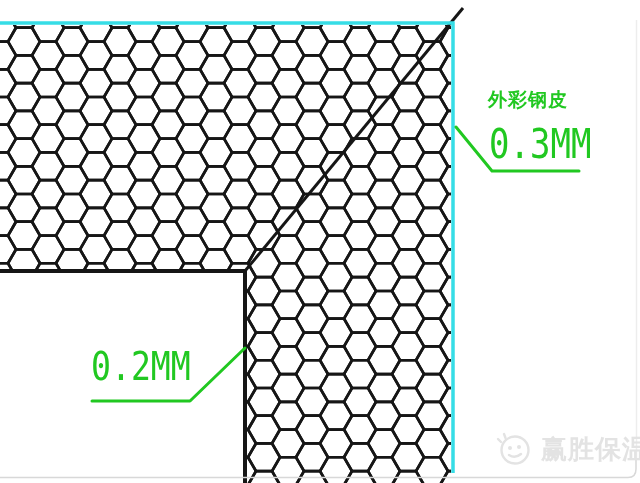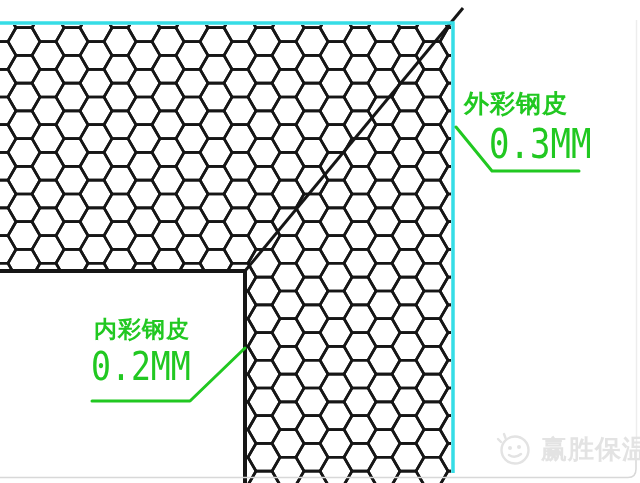--- a/index.html
+++ b/index.html
@@ -464,25 +464,24 @@
 
     <polyline class="cyan-edge" points="0,23 453,23 453,473"></polyline>
 
     <polyline class="leader" points="456,127 492,171 579,171"></polyline>
     <polyline class="leader" points="92,401 190,401 245,348"></polyline>
 
     <path class="side-border" d="M636.5 20 V460"></path>
     <path class="page-border" d="M0 477.5 H628 Q636 477.5 636 469 V460"></path>
   </svg>
 
-  <div class="label cn" style="left:464px;top:90px;font-size:25px">外彩钢皮</div>
+  <div class="label cn" style="left:488px;top:90px;font-size:19px">外彩钢皮</div>
 
   <div class="label mm" style="left:489px;top:123px;font-size:40px">0.3MM</div>
 
-  <div class="label cn" style="left:94px;top:317px;font-size:23px">内彩钢皮</div>
 
   <div class="label mm" style="left:91px;top:347px;font-size:39px">0.2MM</div>
 
   <div class="watermark">
     <svg class="wm-logo" width="40" height="40" viewBox="0 0 40 40">
       <circle cx="21" cy="21" r="13.5"></circle>
       <circle class="dot" cx="16" cy="19" r="2"></circle>
       <circle class="dot" cx="25" cy="18" r="2"></circle>
       <path d="M15 26 Q21 30 27 25"></path>
       <line x1="4" y1="10" x2="7" y2="13"></line>

